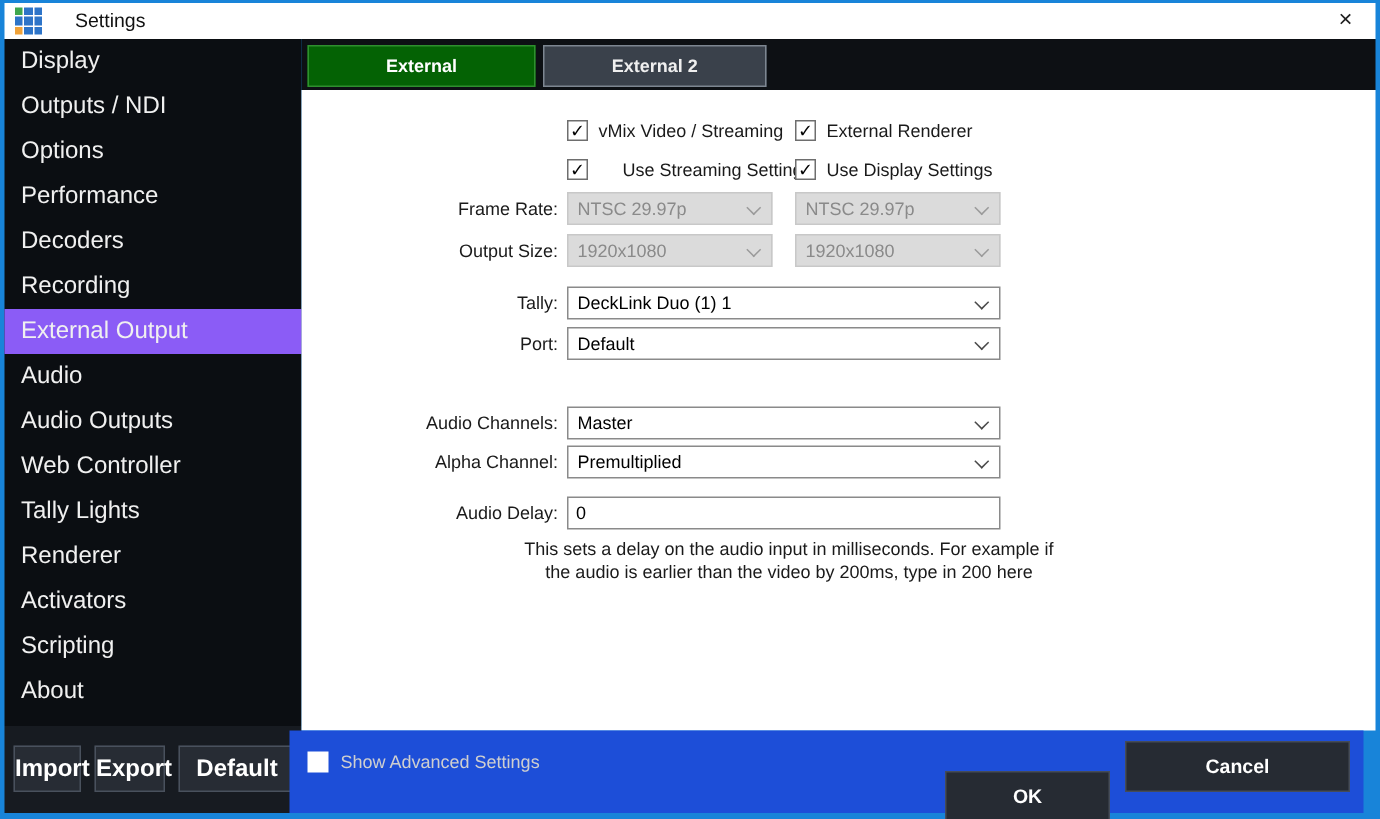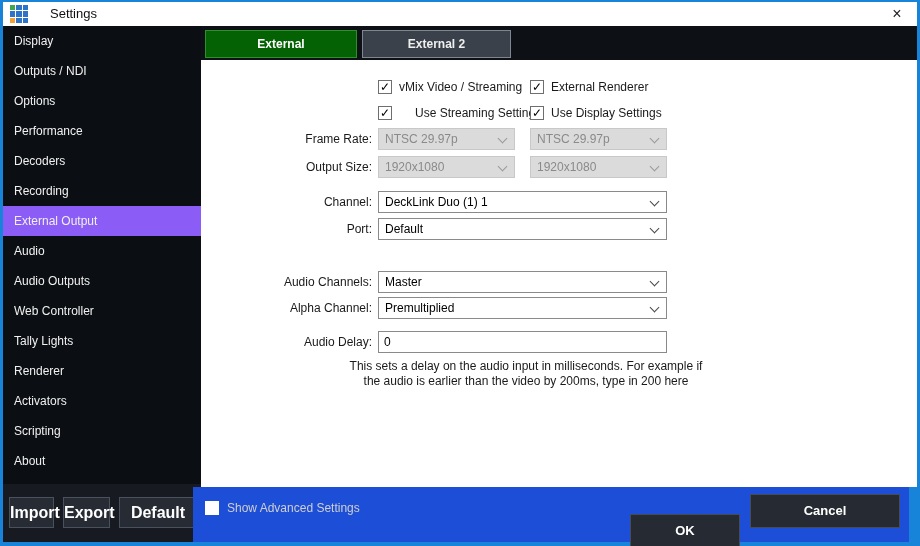--- a/index.html
+++ b/index.html
@@ -12,21 +12,21 @@
   }
   
   .titlebar { position:absolute; left:3px; top:2px; width:914px; height:24px; background:#ffffff; }
   .logo { position:absolute; left:7px; top:3px; width:18px; height:18px;
           display:grid; grid-template-columns:repeat(3,1fr); grid-template-rows:repeat(3,1fr); gap:1px; }
   .title-text { position:absolute; left:32px; top:4px; font-size:13px; color:#111;margin-left:15px; }
   .close-btn { position:absolute; right:9px; top:2px; width:22px; height:20px;
                font-size:16px; line-height:20px; text-align:center; color:#222; cursor:default; }
   
   .sidebar { position:absolute; left:3px; top:26px; width:198px; height:458px; background:#0b0e12; }
-  .side-item { height:30px; line-height:30px; padding-left:11px; font-size:12px; color:#f0f0f0; cursor:default; }
+  .side-item { height:30px; line-height:30px; padding-left:11px; font-size:16px; color:#f0f0f0; cursor:default; }
   .side-item.selected { background:#8b5cf6; }
   .left-footer { position:absolute; left:3px; top:484px; width:198px; height:58px; background:#171b21; }
   .sbtn { position:absolute; top:13px; height:31px; background:#272c34; border:1px solid #49515d;
           color:#fff; font-weight:bold; font-size:16px; text-align:center; line-height:29px; cursor:default; }
   
   .tabstrip { position:absolute; left:201px; top:26px; width:716px; height:34px; background:#0d1014; }
   .tab { position:absolute; top:4px; height:28px; line-height:26px; text-align:center;
          font-weight:bold; font-size:12px; color:#fff; cursor:default; }
   .tab.active { left:4px; width:152px; background:#046204; border:1px solid #2f8f2f; }
   .tab.inactive { left:161px; width:149px; background:#3a414b; border:1px solid #7d8691; color:#efefef; }
@@ -129,21 +129,21 @@
     <div class="row-label" style="top:96px;">Output Size:</div>
     <div class="combo disabled" style="left:177px; top:96px; width:137px;">
       <span>1920x1080</span>
       <span class="chev"></span>
     </div>
     <div class="combo disabled" style="left:329px; top:96px; width:137px;">
       <span>1920x1080</span>
       <span class="chev"></span>
     </div>
 
-    <div class="row-label" style="top:131px;">Channel:</div>
+    <div class="row-label" style="top:131px;">Tally:</div>
     <div class="combo" style="left:177px; top:131px; width:289px;">
       <span>DeckLink Duo (1) 1</span>
       <span class="chev"></span>
     </div>
 
     <div class="row-label" style="top:158px;">Port:</div>
     <div class="combo" style="left:177px; top:158px; width:289px;">
       <span>Default</span>
       <span class="chev"></span>
     </div>

